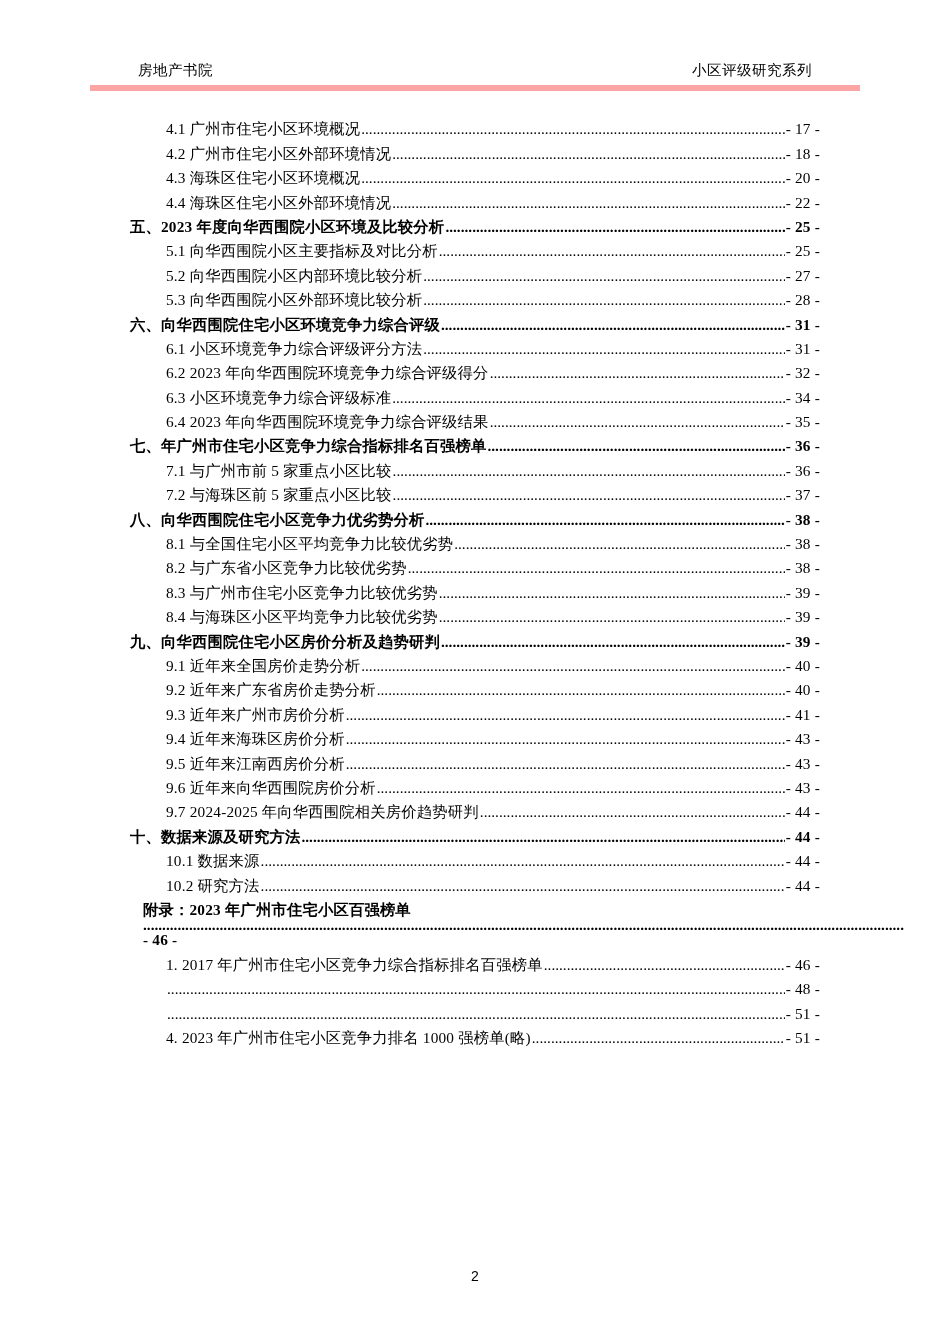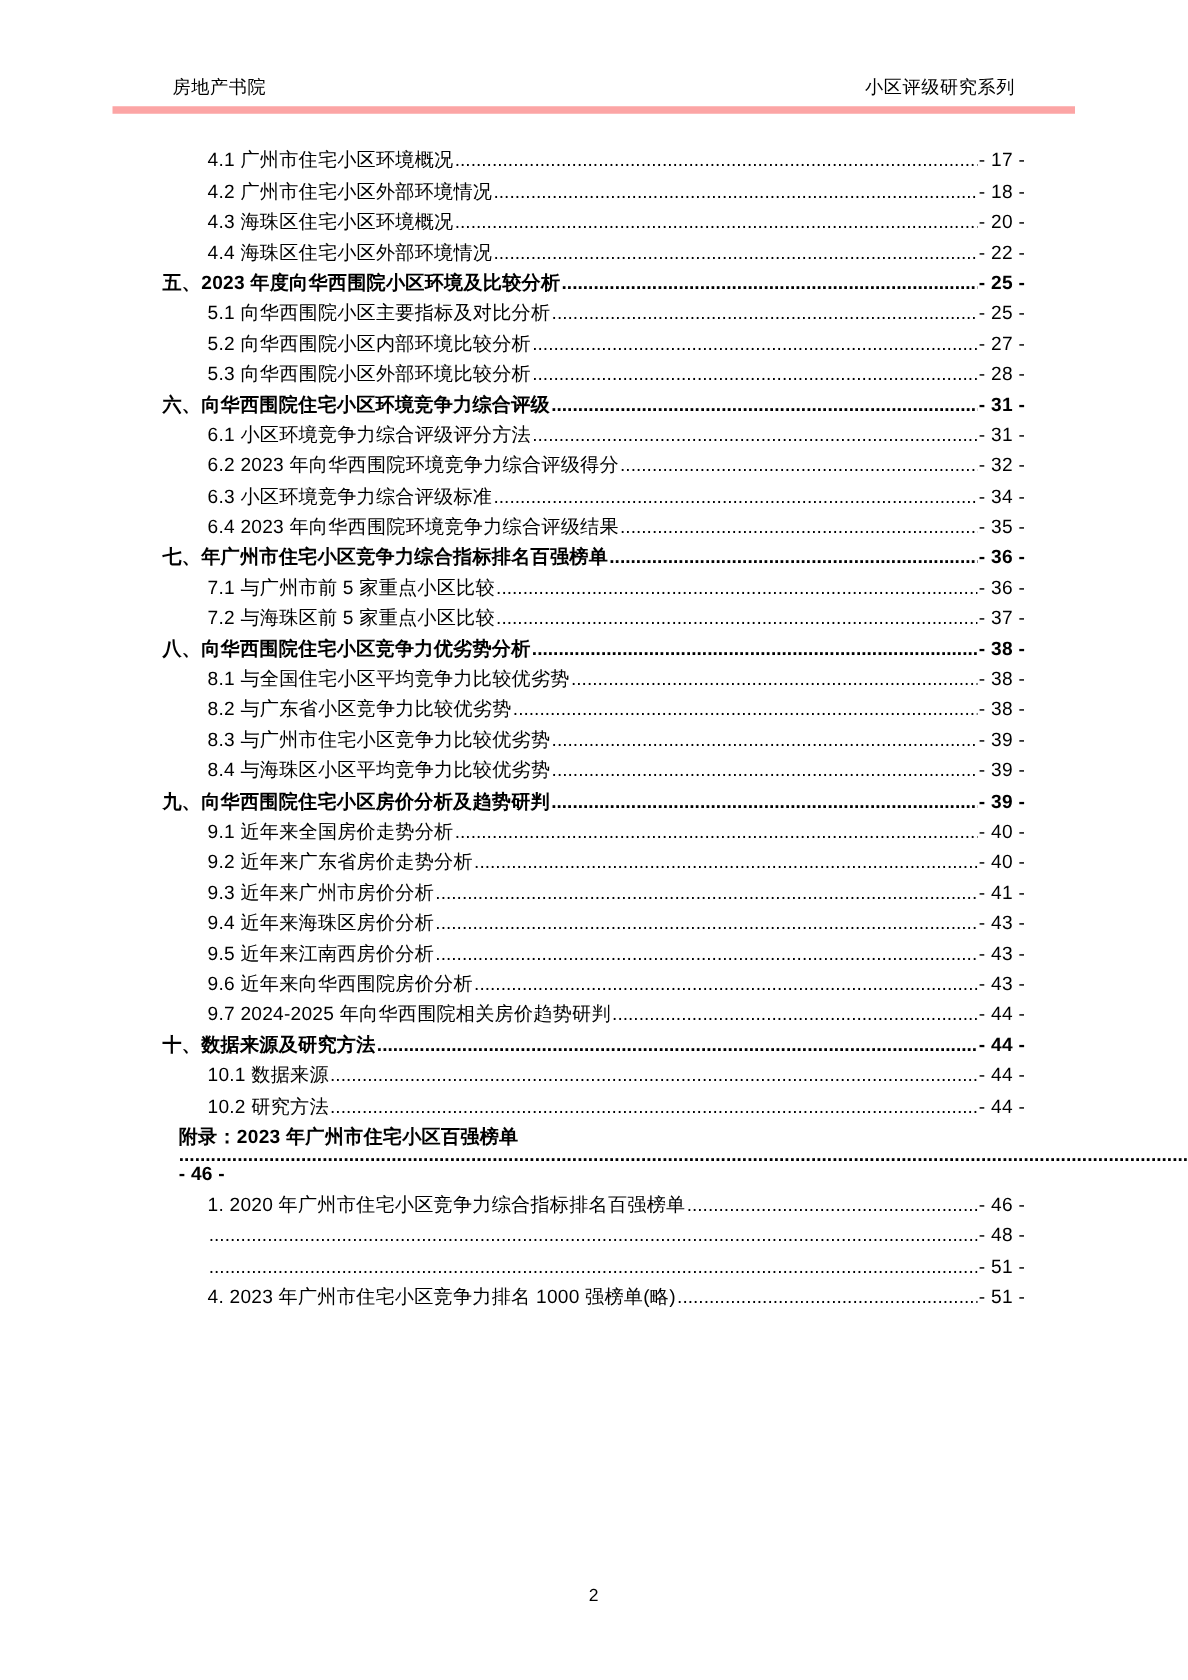--- a/index.html
+++ b/index.html
@@ -38,21 +38,21 @@
   .header-left { letter-spacing: 0.5px; }
   .header-right { letter-spacing: 0.5px; }
 
   
   .toc {
     padding: 0 40px 0 40px;
   }
   .toc-row {
     display: flex;
     align-items: baseline;
-    font-family: Liberation Sans, sans-serif;
+    font-family: Liberation Serif, serif;
     font-size: 15.3px;
     line-height: 1.0;
     margin-bottom: 9.1px;
     white-space: nowrap;
   }
   .toc-row .label {
     flex: 0 0 auto;
     letter-spacing: 0.2px;
   }
   .toc-row .dots {
@@ -256,21 +256,21 @@
         <span class="label">10.2  研究方法</span>
         <span class="dots">.......................................................................................................................................................................................................</span>
         <span class="page-num">- 44 -</span>
       </div>
       <div class="toc-row lvl-app">
         <span class="label">附录：2023 年广州市住宅小区百强榜单</span>
         <span class="dots">.......................................................................................................................................................................................................</span>
         <span class="page-num">- 46 -</span>
       </div>
       <div class="toc-row lvl-app-item">
-        <span class="label">1.  2020 年广州市住宅小区竞争力综合指标排名百强榜单</span>
+        <span class="label">1.  2017 年广州市住宅小区竞争力综合指标排名百强榜单</span>
         <span class="dots">.......................................................................................................................................................................................................</span>
         <span class="page-num">- 46 -</span>
       </div>
       <div class="toc-row lvl-app-item">
         <span class="dots">.......................................................................................................................................................................................................</span>
         <span class="page-num">- 48 -</span>
       </div>
       <div class="toc-row lvl-app-item">
         <span class="dots">.......................................................................................................................................................................................................</span>
         <span class="page-num">- 51 -</span>

